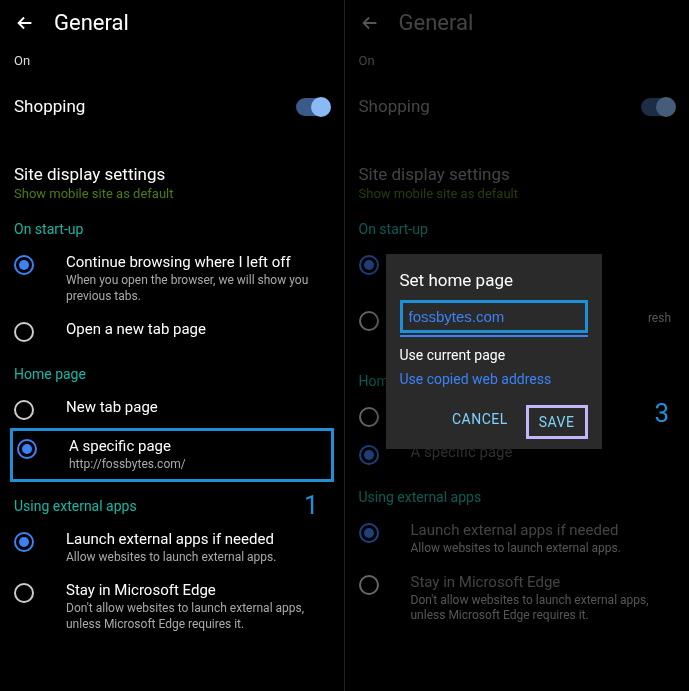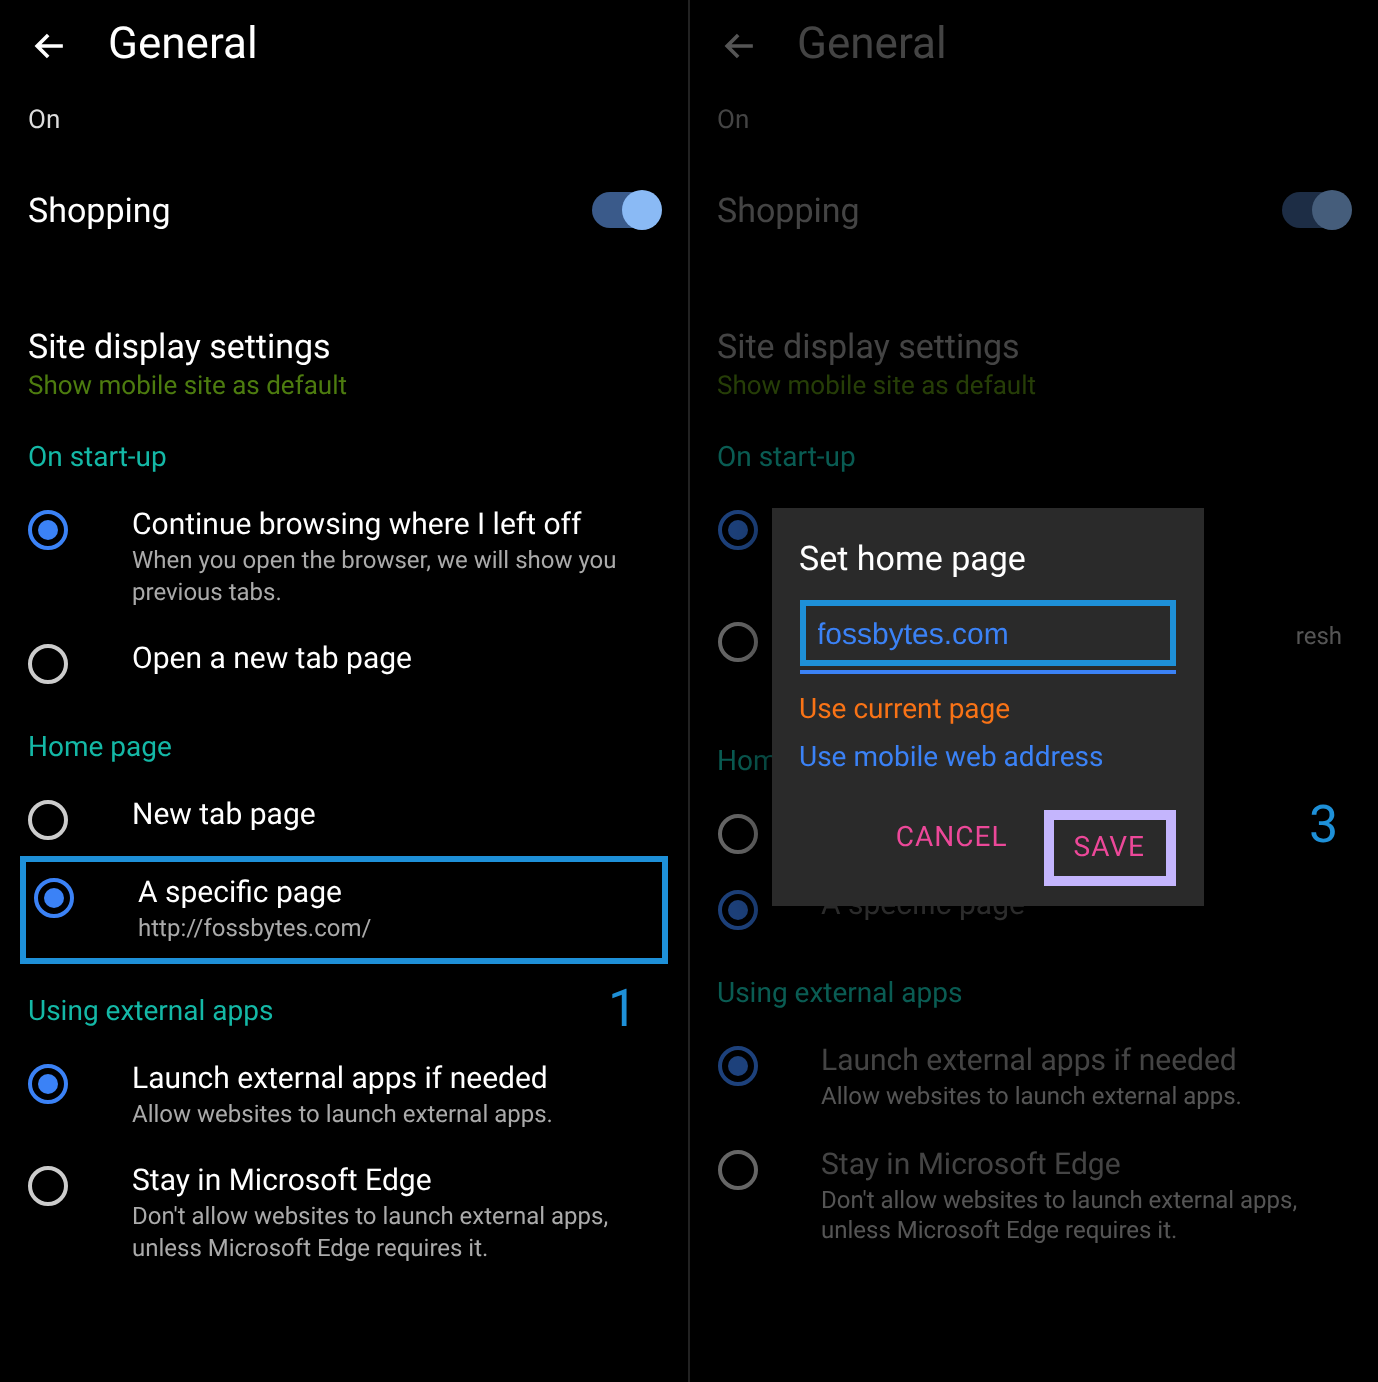--- a/index.html
+++ b/index.html
@@ -35,21 +35,21 @@
   font-size: 22px;
   font-weight: 400;
 }
 .sub-on {
   font-size: 13px;
   padding: 0 14px 20px;
   color: #ddd;
 }
 .row {
   display: flex;
-  align-items: flex-start;
+  align-items: flex-end;
   justify-content: space-between;
   padding: 8px 14px;
 }
 .row-label { font-size: 17px; color: #fff; }
 .toggle {
   width: 34px;
   height: 18px;
   border-radius: 10px;
   background: #3a5a8a;
   position: relative;
@@ -139,38 +139,38 @@
   font-size: 15px;
   width: 100%;
   outline: none;
 }
 .dlg-underline {
   height: 2px;
   background: #3b82f6;
   margin: -6px 0 6px 0;
 }
 .dlg-link {
-  color: #f97316;
+  color: #ffffff;
   font-size: 14px;
   padding: 4px 0;
 }
 .dlg-link.blue { color: #3b82f6; }
 .dlg-actions {
   display: flex;
   justify-content: flex-end;
   gap: 8px;
   margin-top: 14px;
 }
 .dlg-btn {
-  color: #ec4899;
+  color: #7dd3fc;
   font-size: 14px;
   letter-spacing: 0.5px;
   padding: 6px 10px;
 }
-.dlg-btn.boxed { border: 5px solid #c4b5fd; }
+.dlg-btn.boxed { border: 3px solid #c4b5fd; }
 .right-content { position: relative; }
 .faded-text { color: #888; }
 </style>
 </head>
 <body>
 
 <div class="panel left">
   <div class="header">
     <div class="back-arrow">
       <svg width="22" height="22" viewBox="0 0 24 24" fill="none" stroke="#fff" stroke-width="2">
@@ -313,21 +313,21 @@
     </div>
   </div>
 
   <div class="dialog">
     <div class="dlg-title">Set home page</div>
     <div class="dlg-input-wrap">
       <input class="dlg-input" value="fossbytes.com" style="">
     </div>
     <div class="dlg-underline"></div>
     <div class="dlg-link">Use current page</div>
-    <div class="dlg-link blue">Use mobile web address</div>
+    <div class="dlg-link blue">Use copied web address</div>
     <div class="dlg-actions">
       <div class="dlg-btn">CANCEL</div>
       <div class="dlg-btn boxed">SAVE</div>
     </div>
   </div>
 
   <div class="annot" style="left:210px;top:302px;">2</div>
   <div class="annot" style="left:310px;top:398px;">3</div>
 </div>
 

